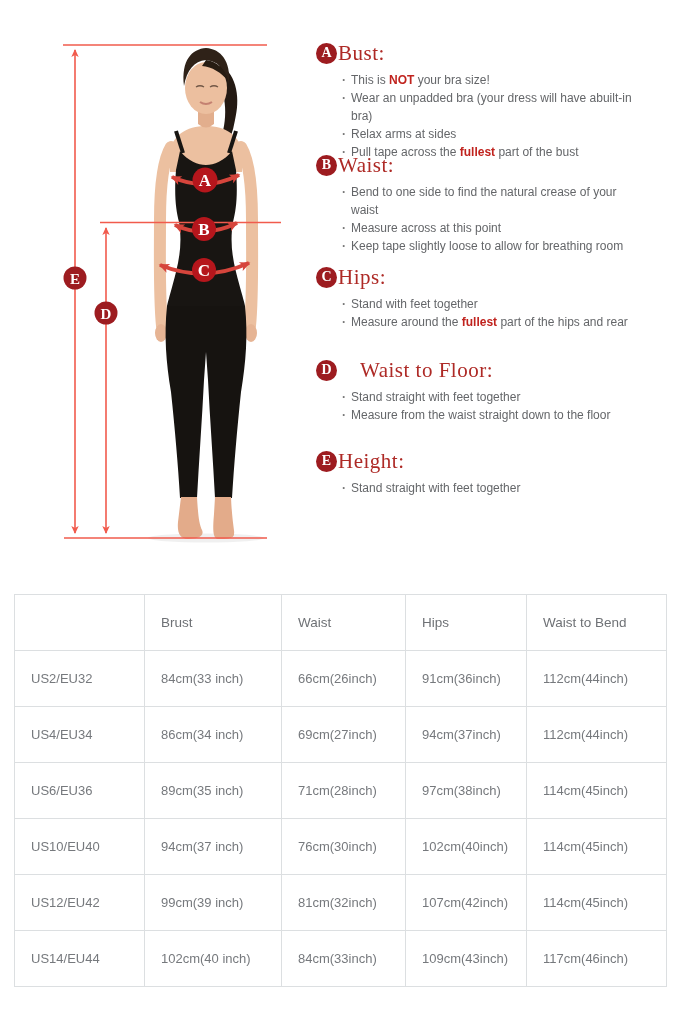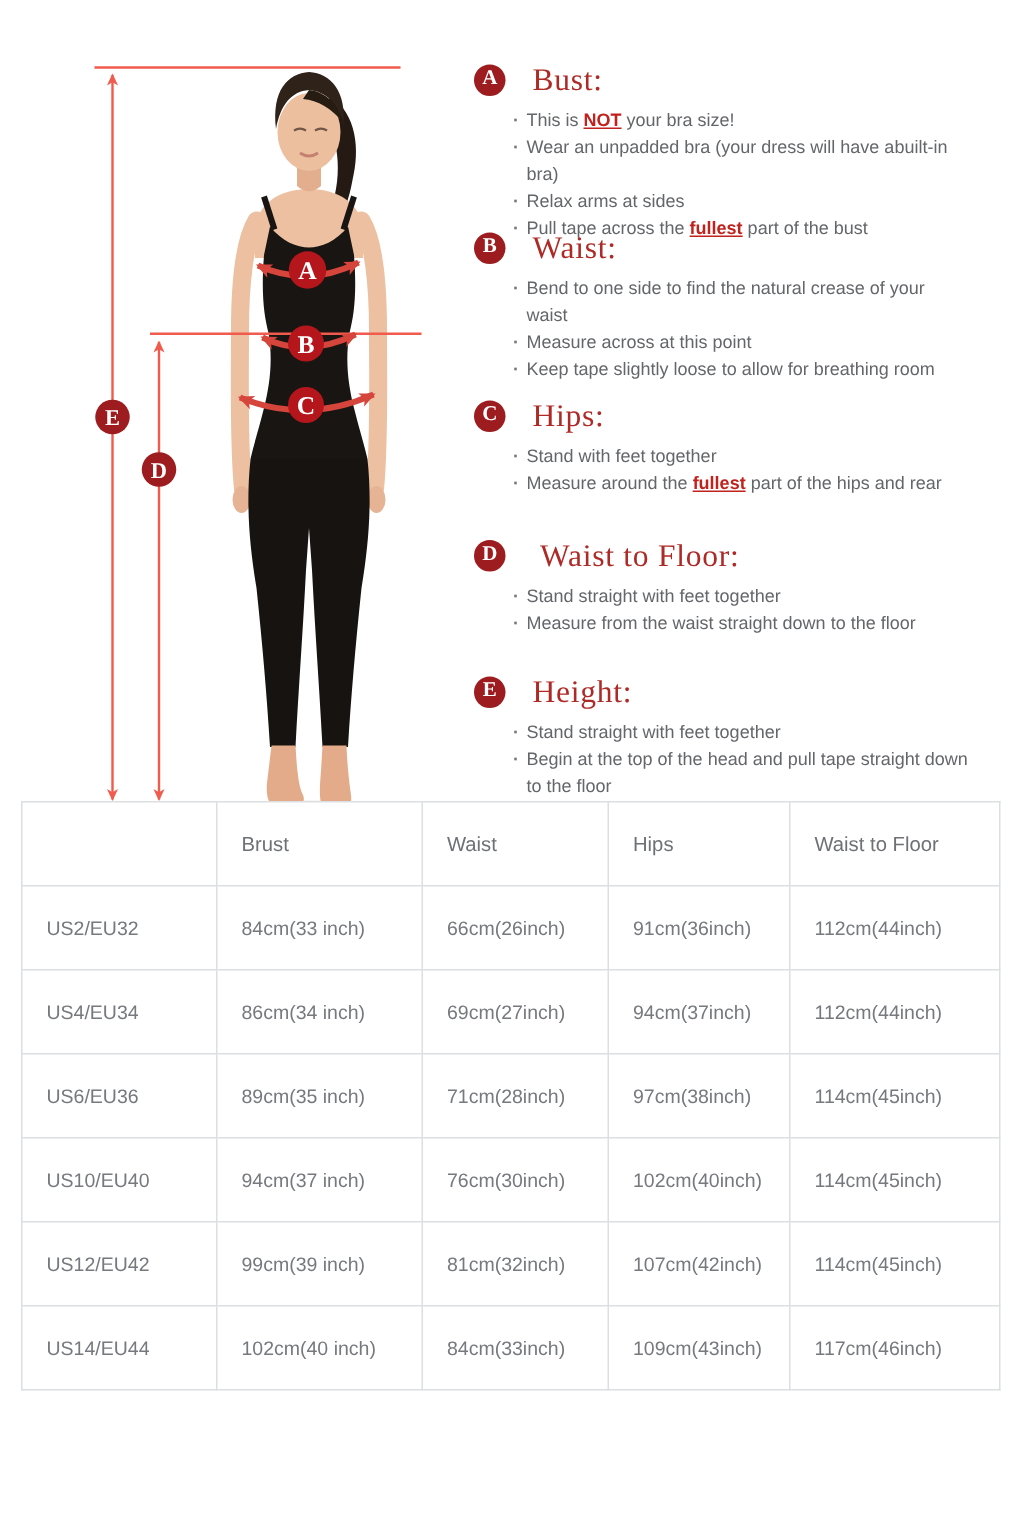--- a/index.html
+++ b/index.html
@@ -15,30 +15,30 @@
   
   #figure{position:absolute;left:0;top:0;width:320px;height:560px;}
 
   
   .section{position:absolute;left:316px;width:330px;}
   .sec-head{display:flex;align-items:center;height:24px;}
   .badge{width:21px;height:21px;border-radius:50%;background:var(--badge-dark);
          color:#fff;font-family:"Liberation Serif",serif;font-weight:700;font-size:14px;
          display:flex;align-items:center;justify-content:center;flex:0 0 21px;}
   .sec-title{font-family:"Liberation Serif",serif;font-size:21px;color:var(--heading-red);
-             margin-left:18px;letter-spacing:.5px;}
+             margin-left:1px;letter-spacing:.5px;}
   .sec-title.wide-gap{margin-left:23px;text-align:right;}
   ul.bullets{list-style:none;margin:6px 0 0 26px;width:304px;}
   ul.bullets li{position:relative;padding-left:9px;font-size:12px;line-height:18px;
                 color:var(--bullet-text);}
   ul.bullets li::before{content:"\00B7";position:absolute;left:0;font-weight:700;color:#777;}
-  b.hl{color:var(--highlight-red);font-weight:700;text-decoration:underline;}
-
-  
-  #size-table{position:absolute;left:14px;top:534px;width:652px;border-collapse:collapse;
+  b.hl{color:var(--highlight-red);font-weight:700;}
+
+  
+  #size-table{position:absolute;left:14px;top:594px;width:652px;border-collapse:collapse;
               table-layout:fixed;background:#fff;}
   #size-table th,#size-table td{border:1px solid var(--table-border);height:56px;
               padding:0 4px 0 16px;text-align:left;vertical-align:middle;
               font-size:13px;font-weight:400;color:var(--table-text);}
   #size-table th{color:#6e7175;font-size:13.5px;}
 
   
   .c-bright{fill:var(--badge-bright);}
   .c-dark{fill:var(--badge-dark);}
   .l-line{stroke:var(--line);stroke-width:1.6;fill:none;}
@@ -183,39 +183,38 @@
       </ul>
   </div>
 
   <div class="section" style="top:449px">
     <div class="sec-head">
       <span class="badge">E</span>
       <span class="sec-title">Height:</span>
     </div>
     <ul class="bullets">
         <li>Stand straight with feet together</li>
-        <li>Begin at the top of the head and pull tape straight down to the floor</li>
       </ul>
   </div>
 
   <table id="size-table">
     <colgroup>
       <col style="width:130px">
         <col style="width:137px">
         <col style="width:124px">
       <col style="width:121px">
         <col style="width:140px">
     </colgroup>
     <thead>
       <tr>
         <th></th>
         <th>Brust</th>
         <th>Waist</th>
         <th>Hips</th>
-        <th>Waist to Floor</th>
+        <th>Waist to Bend</th>
       </tr>
     </thead>
     <tbody id="size-rows">
         <tr>
           <td>US2/EU32</td>
           <td>84cm(33 inch)</td>
           <td>66cm(26inch)</td>
           <td>91cm(36inch)</td>
           <td>112cm(44inch)</td>
         </tr>

